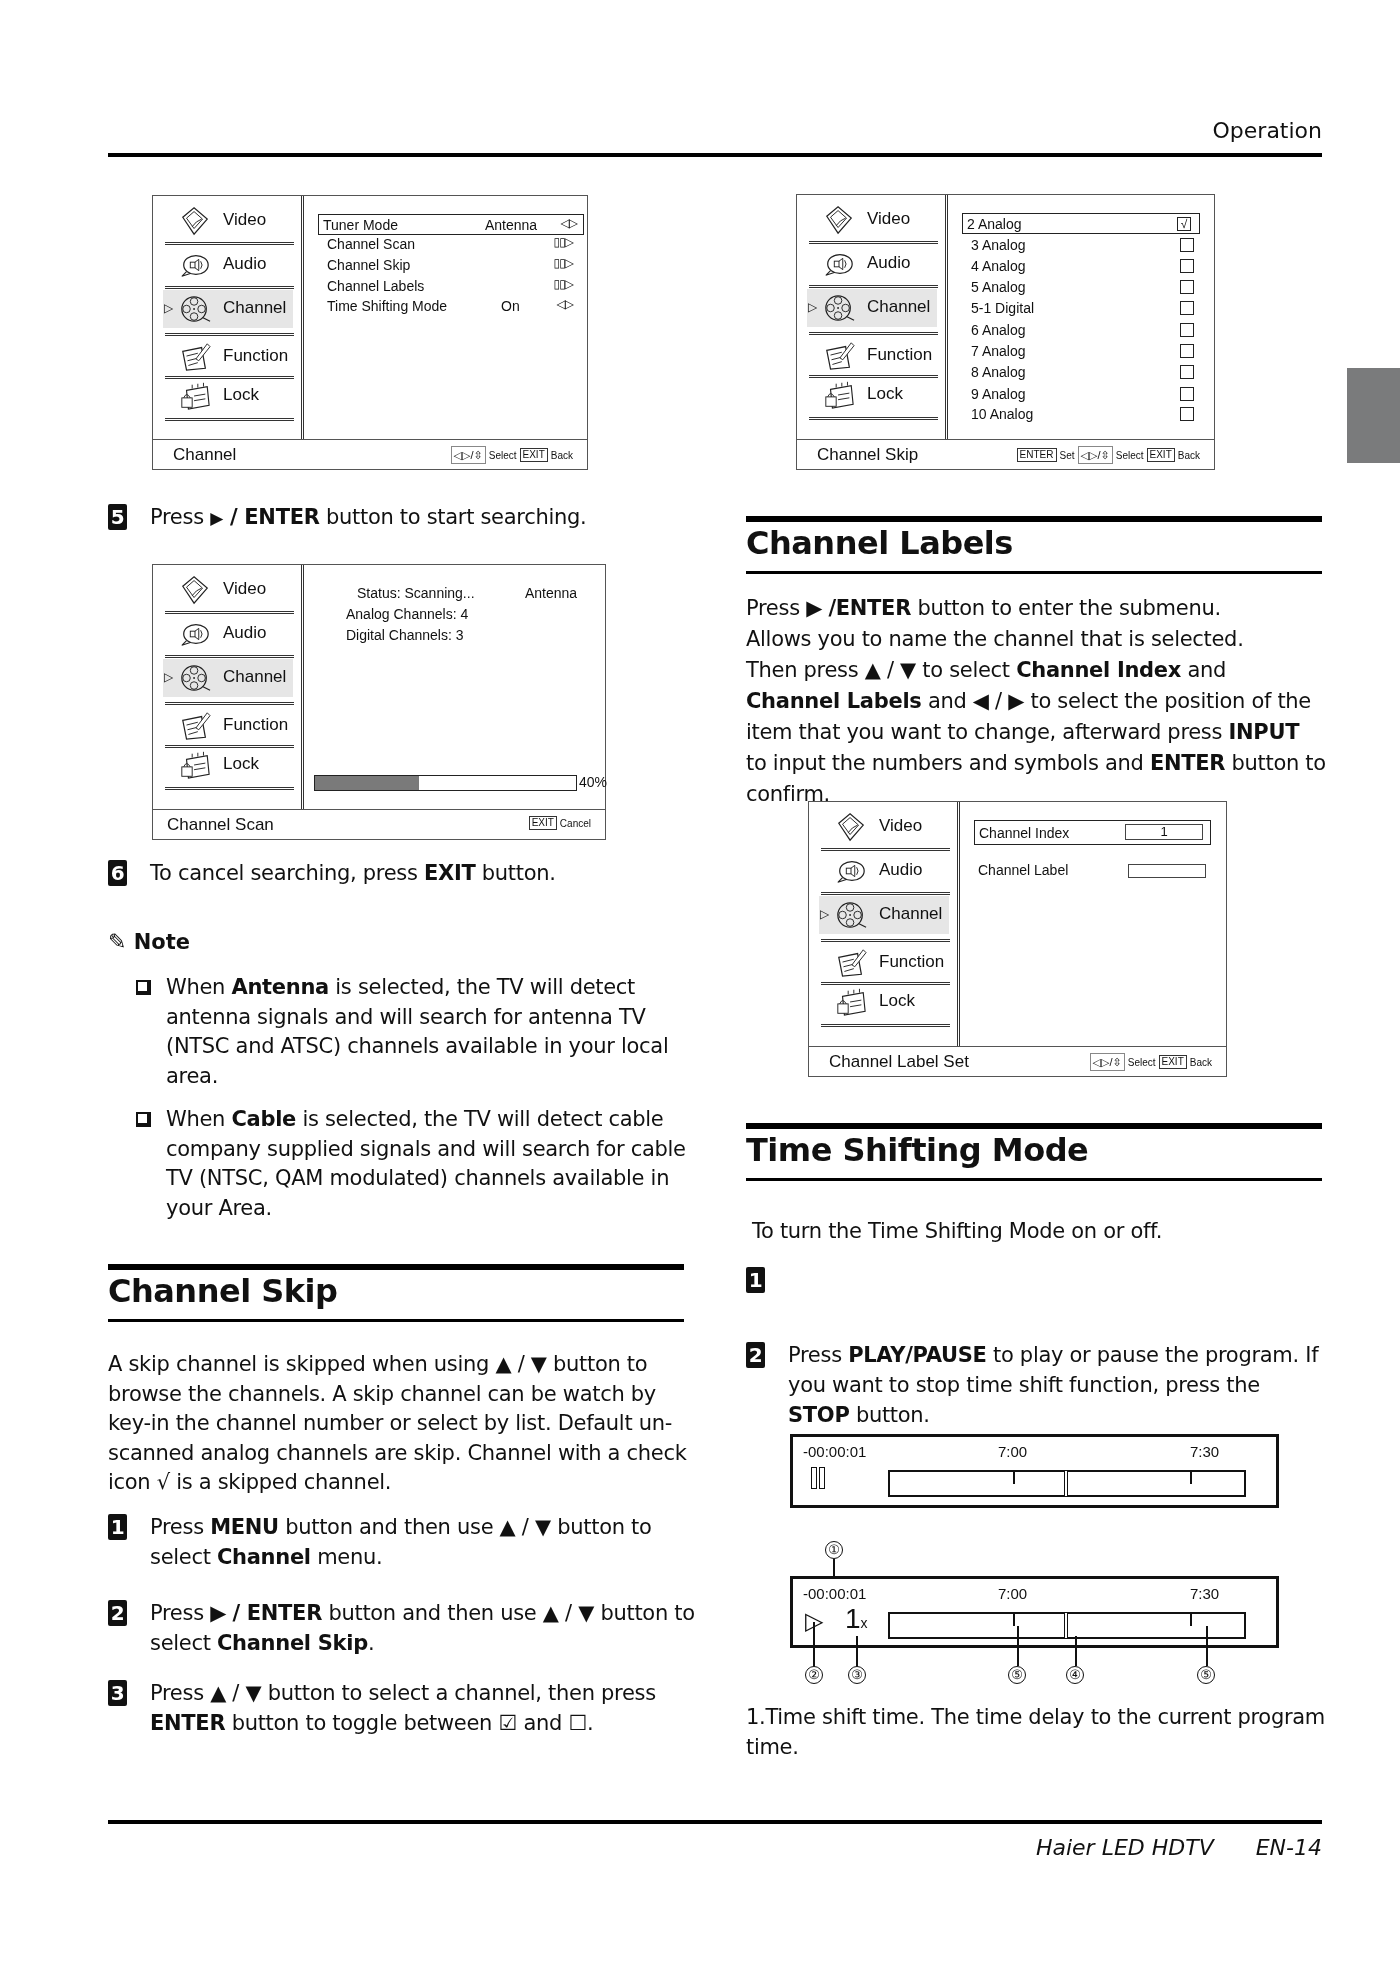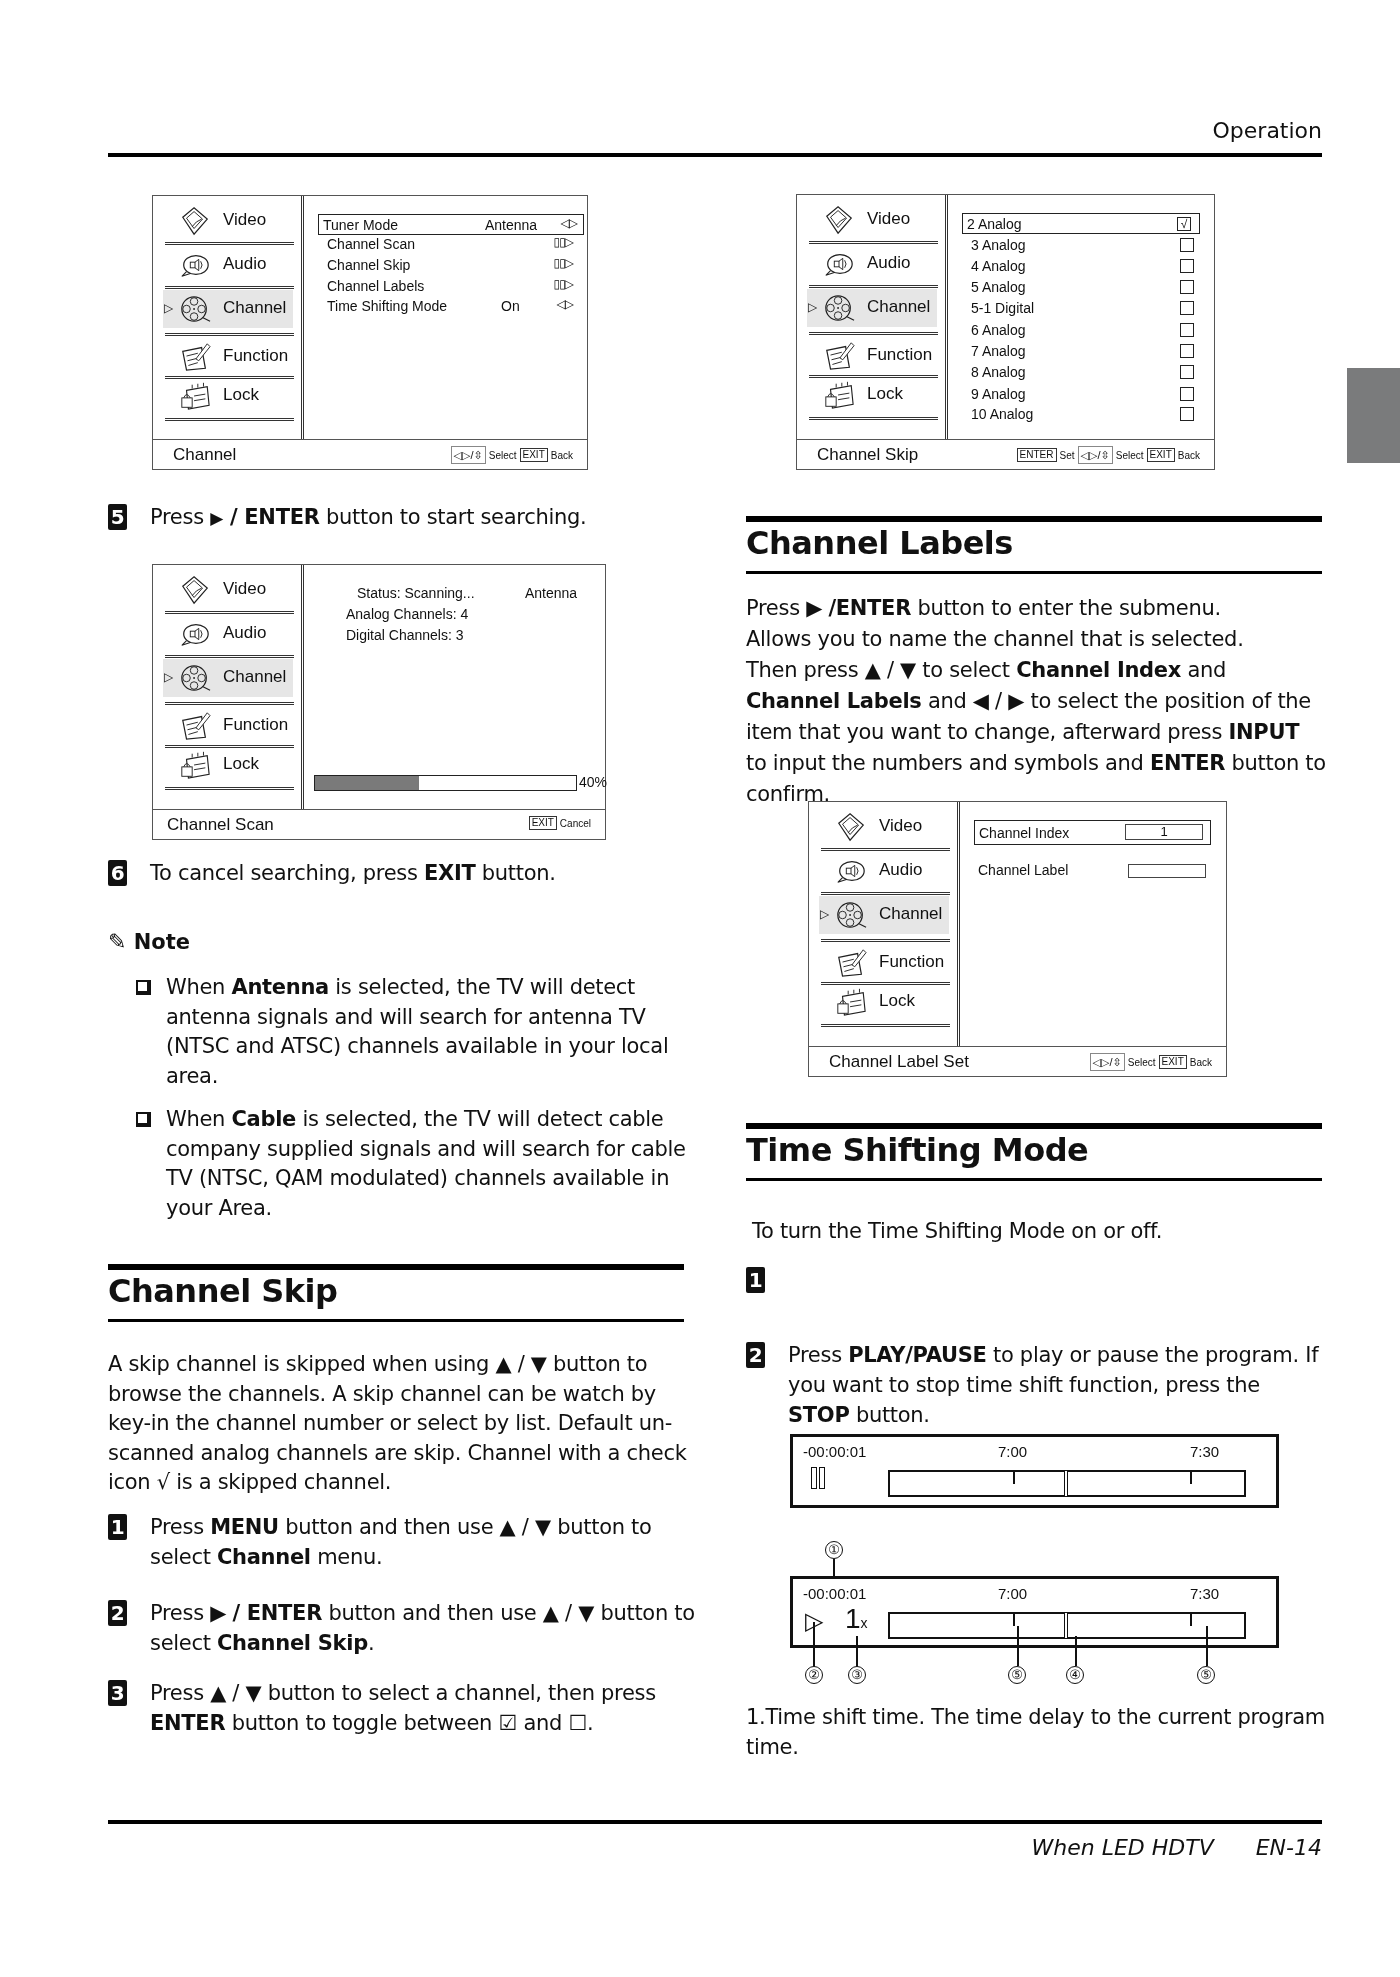--- a/index.html
+++ b/index.html
@@ -501,15 +501,15 @@
 <div class="callout" style="left:1008px; top:1666px;">⑤</div>
 <div class="cline" style="left:1075px; top:1636px; height:30px;"></div>
 <div class="callout" style="left:1066px; top:1666px;">④</div>
 <div class="cline" style="left:1206px; top:1626px; height:40px;"></div>
 <div class="callout" style="left:1197px; top:1666px;">⑤</div>
 
 <div class="txt" style="left:746px; top:1703px; width:580px;">1.Time shift time. The time delay to the current program time.</div>
 
 <div class="footer-rule"></div>
 <div class="footer">
-  <span>When LED HDTV</span>
+  <span>Haier LED HDTV</span>
   <span>EN-14</span>
 </div>
 
 </body></html>

